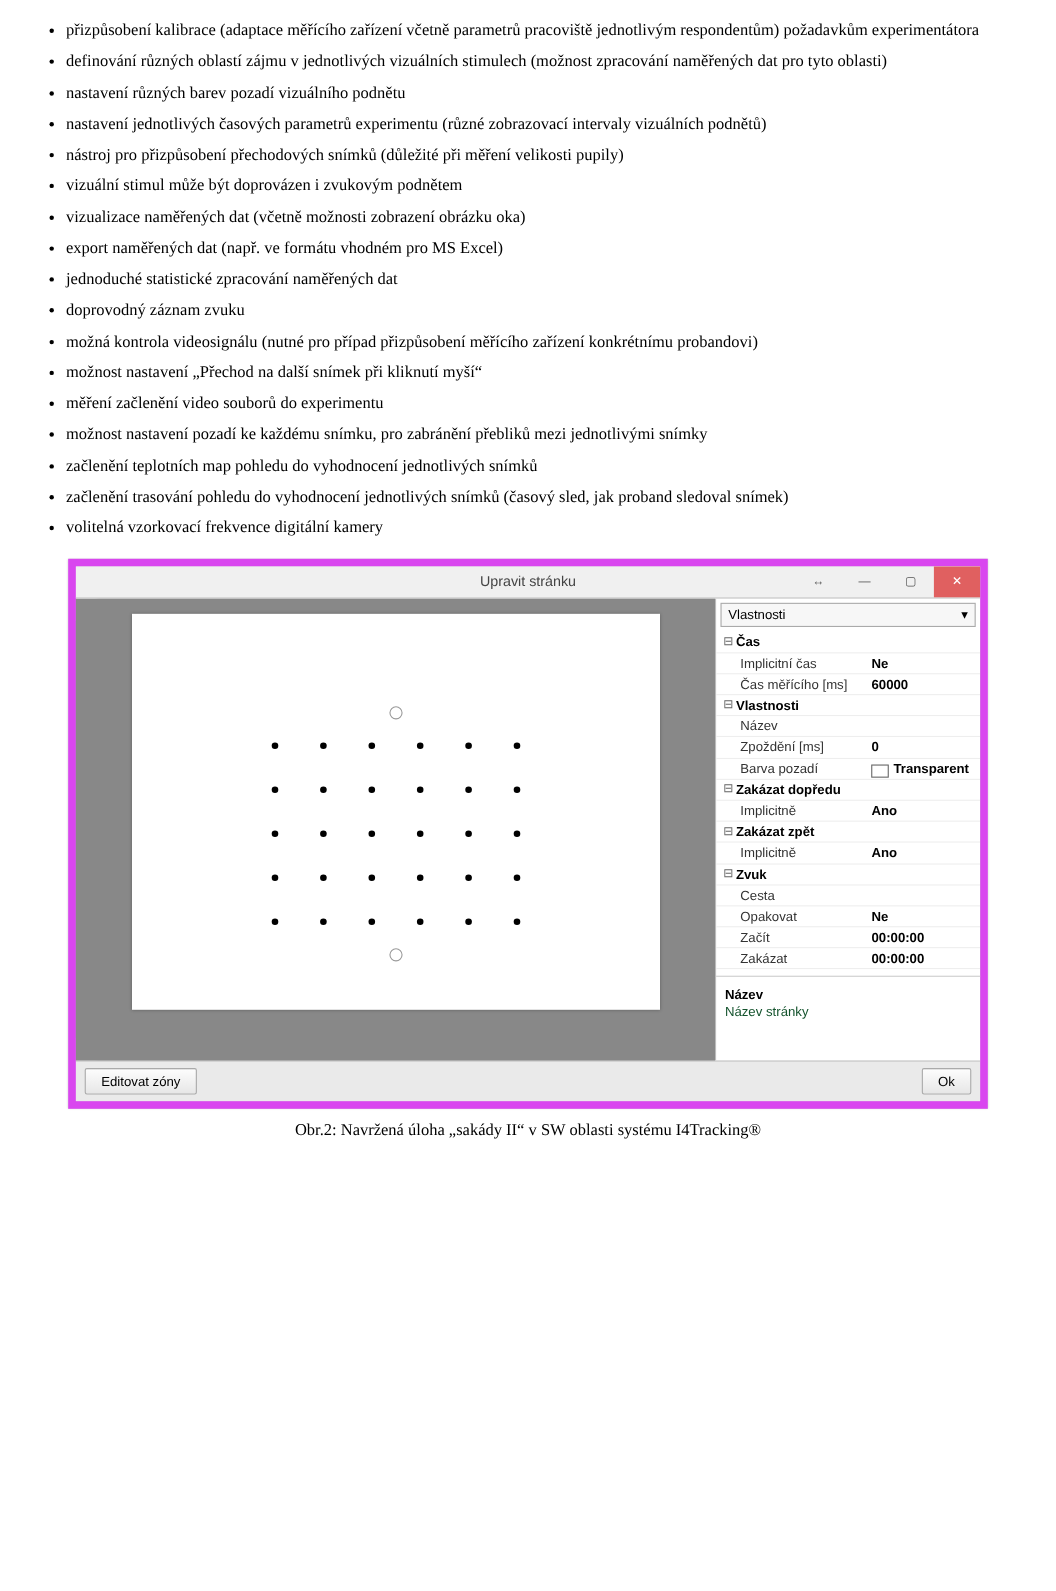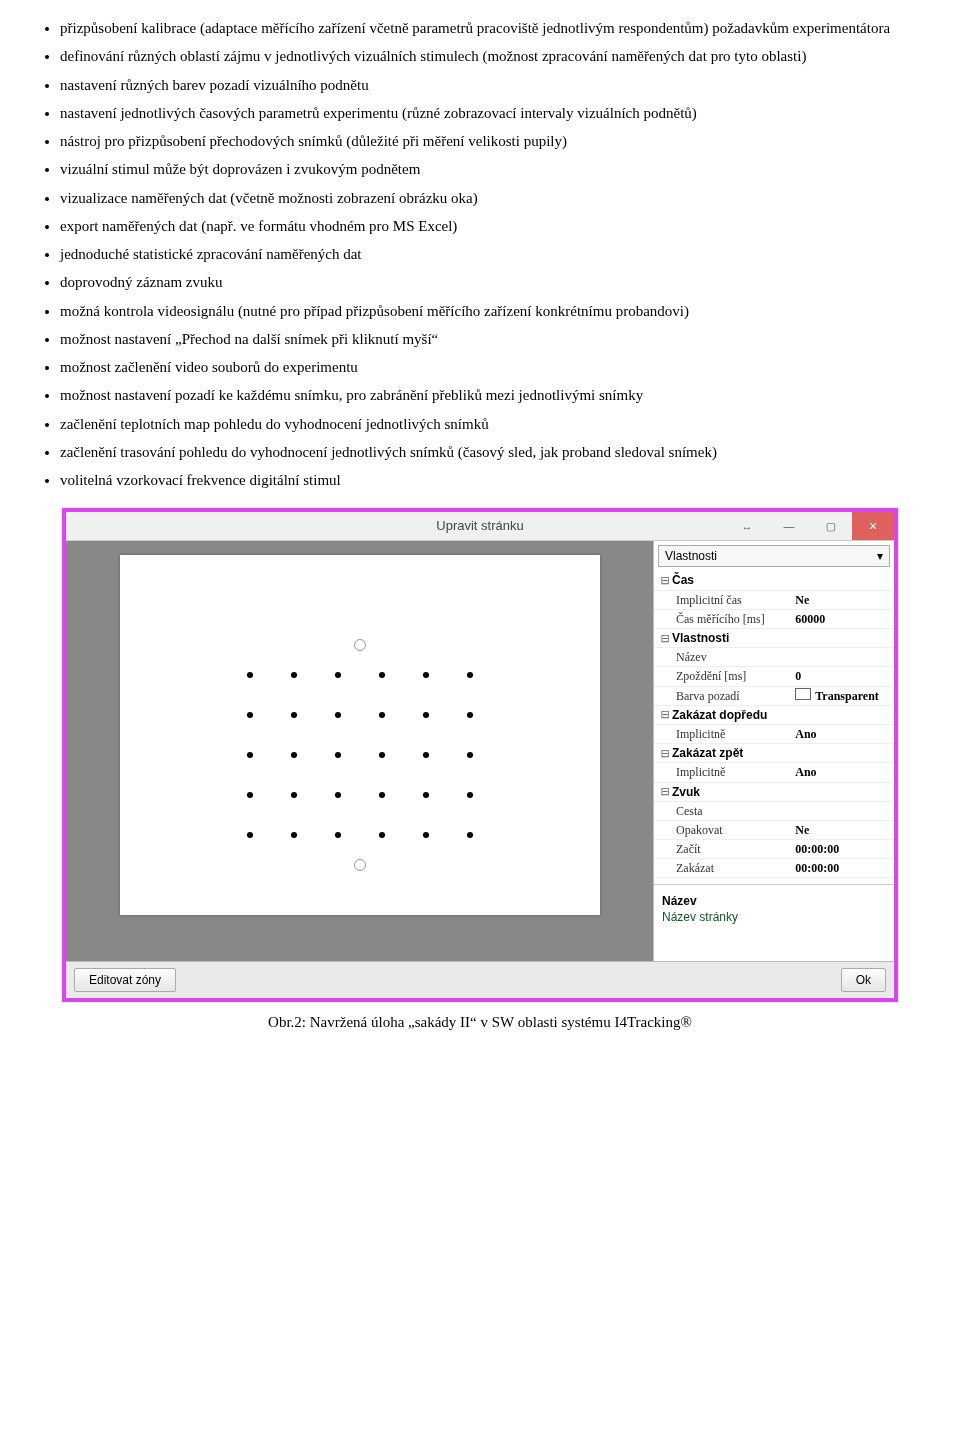--- a/index.html
+++ b/index.html
@@ -16,21 +16,21 @@
     list-style-type: disc;
     padding-left: 36px;
     margin: 0 0 12px 0;
   }
   ul.bullets li {
     margin-bottom: 8px;
     text-align: justify;
   }
   .app-window {
     margin: 18px 38px 10px 38px;
-    border: 4px solid #d946ef;
+    border: 7px solid #d946ef;
     background: #dcdcdc;
     box-shadow: 0 0 2px rgba(0,0,0,0.2);
     position: relative;
   }
   .titlebar {
     background: #f0f0f0;
     height: 28px;
     display: flex;
     align-items: center;
     justify-content: center;
@@ -111,35 +111,34 @@
     display:flex;
     align-items:center;
     padding: 1px 4px;
     border-bottom: 1px solid #eee;
   }
   .prop-group .tgl { width:14px; text-align:center; color:#666; font-size:11px; cursor:pointer;}
   .prop-group .grp-label { font-weight:bold; }
   .prop-row {
     display:flex;
     border-bottom: 1px solid #eee;
-    font-family: Liberation Serif, serif;
   }
   .prop-row .k {
     width: 54%;
     padding: 1px 4px 1px 22px;
     color:#333;
     white-space: nowrap;
     overflow: hidden;
   }
   .prop-row .v {
     width: 46%;
     padding: 1px 4px;
     font-weight: bold;
     display:flex;
-    align-items:flex-start;
+    align-items:flex-end;
   }
   .swatch {
     width: 14px; height: 10px; border:1px solid #666; background:#fff; margin-right:4px;
   }
   .side-lower {
     border-top:1px solid #ccc;
     padding: 8px 8px 8px 8px;
     min-height: 60px;
   }
   .side-lower .lbl { font-weight:bold; }
@@ -177,25 +176,25 @@
     <li>nastavení různých barev pozadí vizuálního podnětu</li>
     <li>nastavení jednotlivých časových parametrů experimentu (různé zobrazovací intervaly vizuálních podnětů)</li>
     <li>nástroj pro přizpůsobení přechodových snímků (důležité při měření velikosti pupily)</li>
     <li>vizuální stimul může být doprovázen i zvukovým podnětem</li>
     <li>vizualizace naměřených dat (včetně možnosti zobrazení obrázku oka)</li>
     <li>export naměřených dat (např. ve formátu vhodném pro MS Excel)</li>
     <li>jednoduché statistické zpracování naměřených dat</li>
     <li>doprovodný záznam zvuku</li>
     <li>možná kontrola videosignálu (nutné pro případ přizpůsobení měřícího zařízení konkrétnímu probandovi)</li>
     <li>možnost nastavení „Přechod na další snímek při kliknutí myší“</li>
-    <li>možnost začlenění video souborů do experimentu</li>
+    <li>měření začlenění video souborů do experimentu</li>
     <li>možnost nastavení pozadí ke každému snímku, pro zabránění přebliků mezi jednotlivými snímky</li>
     <li>začlenění teplotních map pohledu do vyhodnocení jednotlivých snímků</li>
     <li>začlenění trasování pohledu do vyhodnocení jednotlivých snímků (časový sled, jak proband sledoval snímek)</li>
-    <li>volitelná vzorkovací frekvence digitální stimul</li>
+    <li>volitelná vzorkovací frekvence digitální kamery</li>
   </ul>
 
 <div class="app-window">
   <div class="titlebar">
     <span class="title-txt">Upravit stránku</span>
     <div class="win-controls">
       <div class="win-btn">↔</div>
       <div class="win-btn">—</div>
       <div class="win-btn">▢</div>
       <div class="win-btn close">✕</div>

